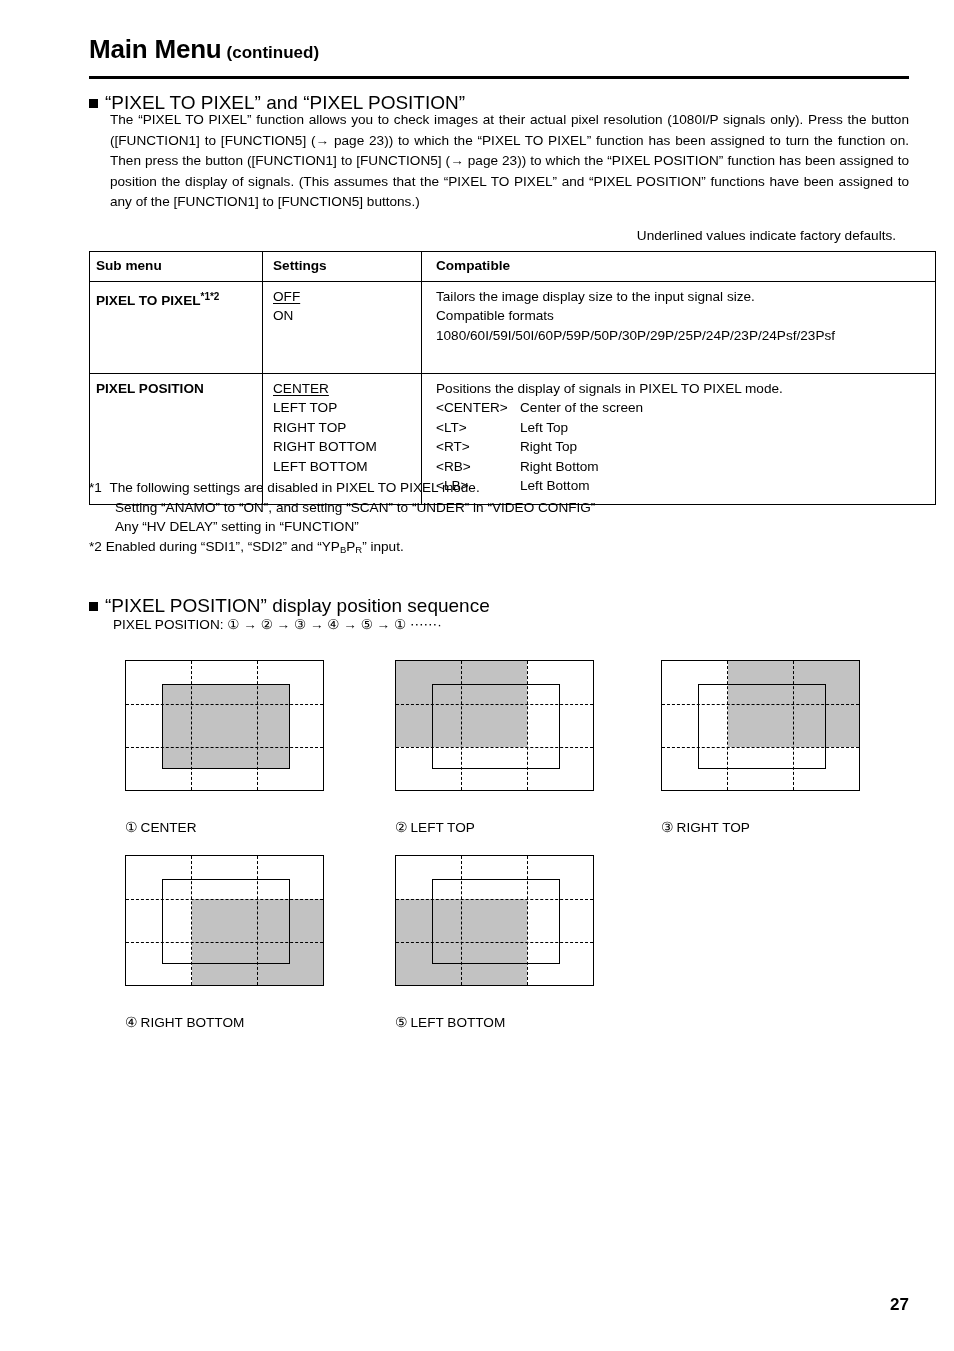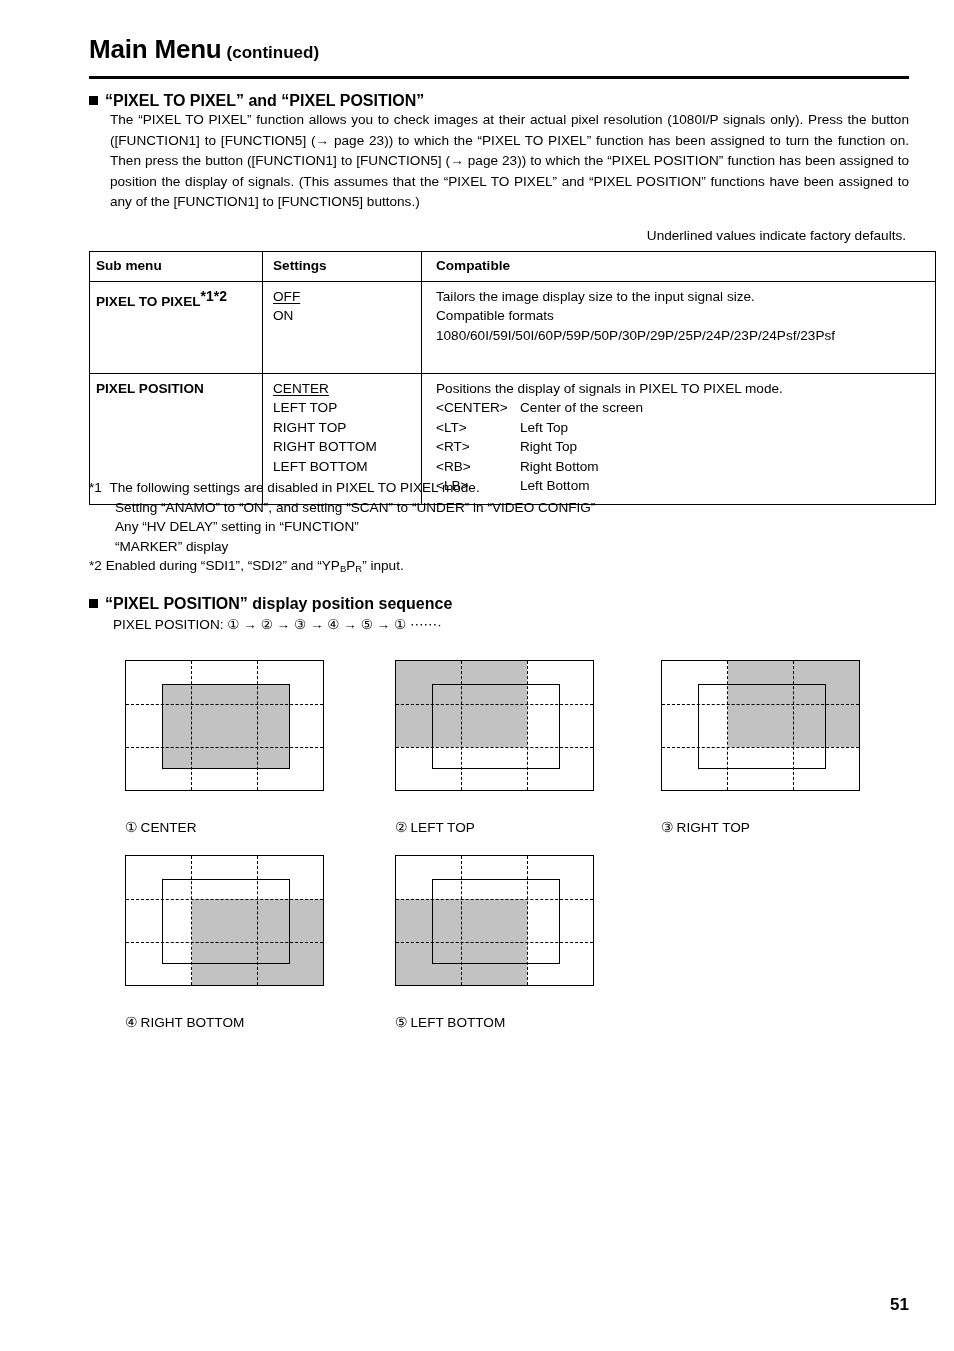--- a/index.html
+++ b/index.html
@@ -48,22 +48,22 @@
     left: 89px;
     top: 76px;
     width: 820px;
     height: 3px;
     background: #000;
   }
 
   
   .sec-head {
     position: absolute;
-    font-size: 16px;
-    font-weight: bold;
+    font-size: 19px;
+    font-weight: normal;
     white-space: nowrap;
   }
   .sq {
     display: inline-block;
     width: 9px;
     height: 9px;
     background: #000;
     margin-right: 7px;
     vertical-align: 1px;
   }
@@ -75,21 +75,21 @@
     top: 110px;
     width: 799px;
     font-size: 13.6px;
     line-height: 20.5px;
     text-align: justify;
     text-justify: inter-word;
   }
 
   .note-right {
     position: absolute;
-    left: 106px;
+    left: 96px;
     top: 228px;
     width: 800px;
     text-align: right;
     font-size: 13.6px;
   }
 
   
   .tbl {
     position: absolute;
     left: 89px;
@@ -106,21 +106,21 @@
     line-height: 19.5px;
     text-align: left;
     font-weight: normal;
   }
   .tbl .c1 { width: 166px; padding-left: 6px; }
   .tbl .c2 { width: 148px; padding-left: 10px; }
   .tbl .c3 { width: 499px; padding-left: 14px; }
   .tbl thead td { font-weight: bold; padding-top: 4px; padding-bottom: 5px; }
   .tbl .b { font-weight: bold; }
   .sup {
-    font-size: 14px;
+    font-size: 10px;
     vertical-align: 5px;
   }
   .udl { text-decoration: underline; text-underline-offset: 2px; }
   .desc-row { display: block; }
   .kv { display: flex; }
   .kv .k { width: 84px; flex: 0 0 84px; }
   .kv .v { flex: 1 1 auto; }
   .cell-pixel-to-pixel { height: 78px; }
   .cell-pixel-position { height: 115px; }
 
@@ -292,21 +292,20 @@
       </tr>
     </tbody>
   </table>
 
   <div class="fnotes">
     <div class="fn-line">
       <span>*1</span>&nbsp;&nbsp;<span>The following settings are disabled in PIXEL TO PIXEL mode.</span>
     </div>
     <div class="fn-line fn-ind">Setting “ANAMO” to “ON”, and setting “SCAN” to “UNDER” in “VIDEO CONFIG”</div>
     <div class="fn-line fn-ind">Any “HV DELAY” setting in “FUNCTION”</div>
-    <div class="fn-line fn-ind">“MARKER” display</div>
     <div class="fn-line">
       <span>*2</span>&nbsp;<span>Enabled during “SDI1”, “SDI2” and “YP</span><span class="sub">B</span><span>P</span><span class="sub">R</span><span>” input.</span>
     </div>
   </div>
 
   <div class="sec-head" style="left:89px; top:595px;">
     <span class="sq"></span><span>“PIXEL POSITION” display position sequence</span>
   </div>
   <div class="seq">PIXEL POSITION: ① → ② → ③ → ④ → ⑤ → ① ⋯⋯·</div>
 
@@ -384,15 +383,15 @@
           <div class="innerbox" style="left:36px; top:23px; width:126px; height:83px;"></div>
         </div>
         <div class="caption">
           <span class="cnum">④</span><span>RIGHT BOTTOM</span>
         </div>
       </div>
 
     </div>
   </div>
 
-  <div class="pageno">51</div>
+  <div class="pageno">27</div>
 
 </div>
 
 </body></html>

